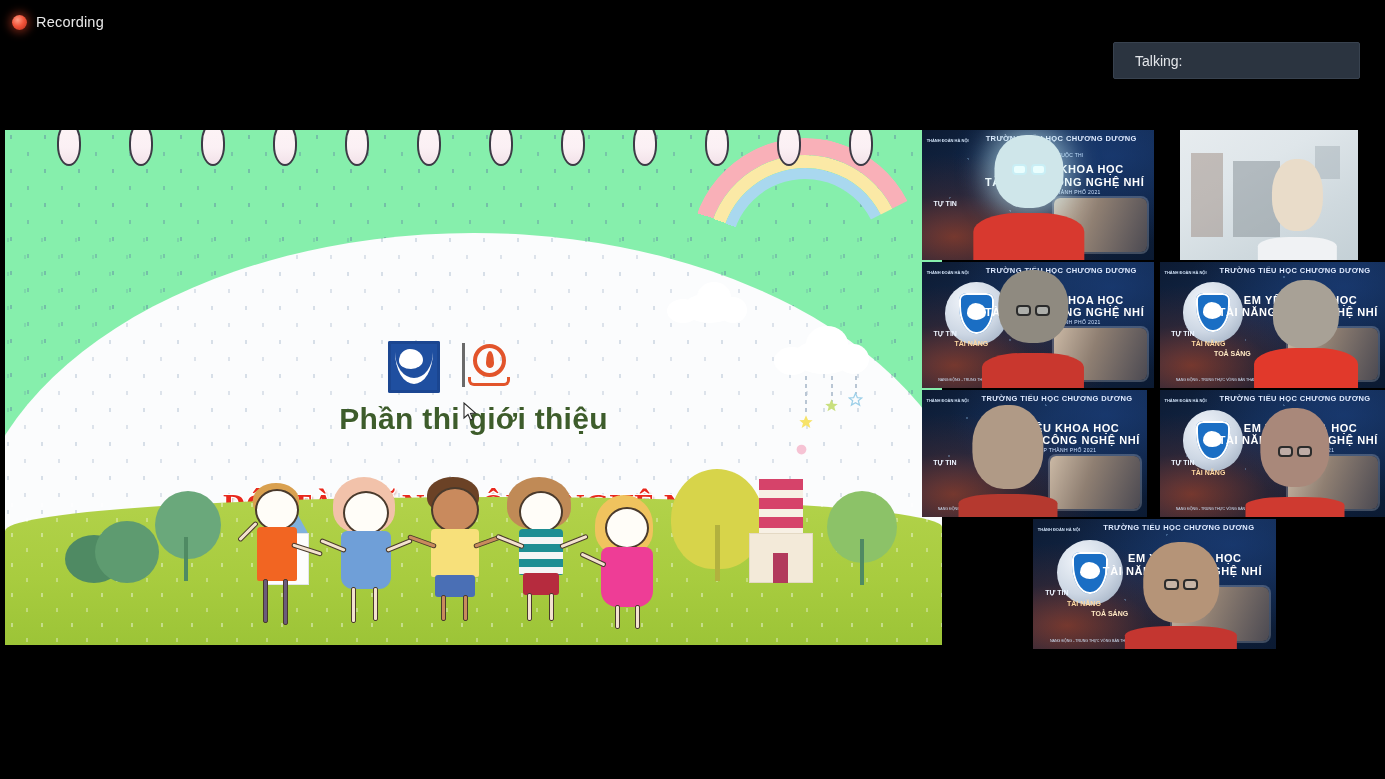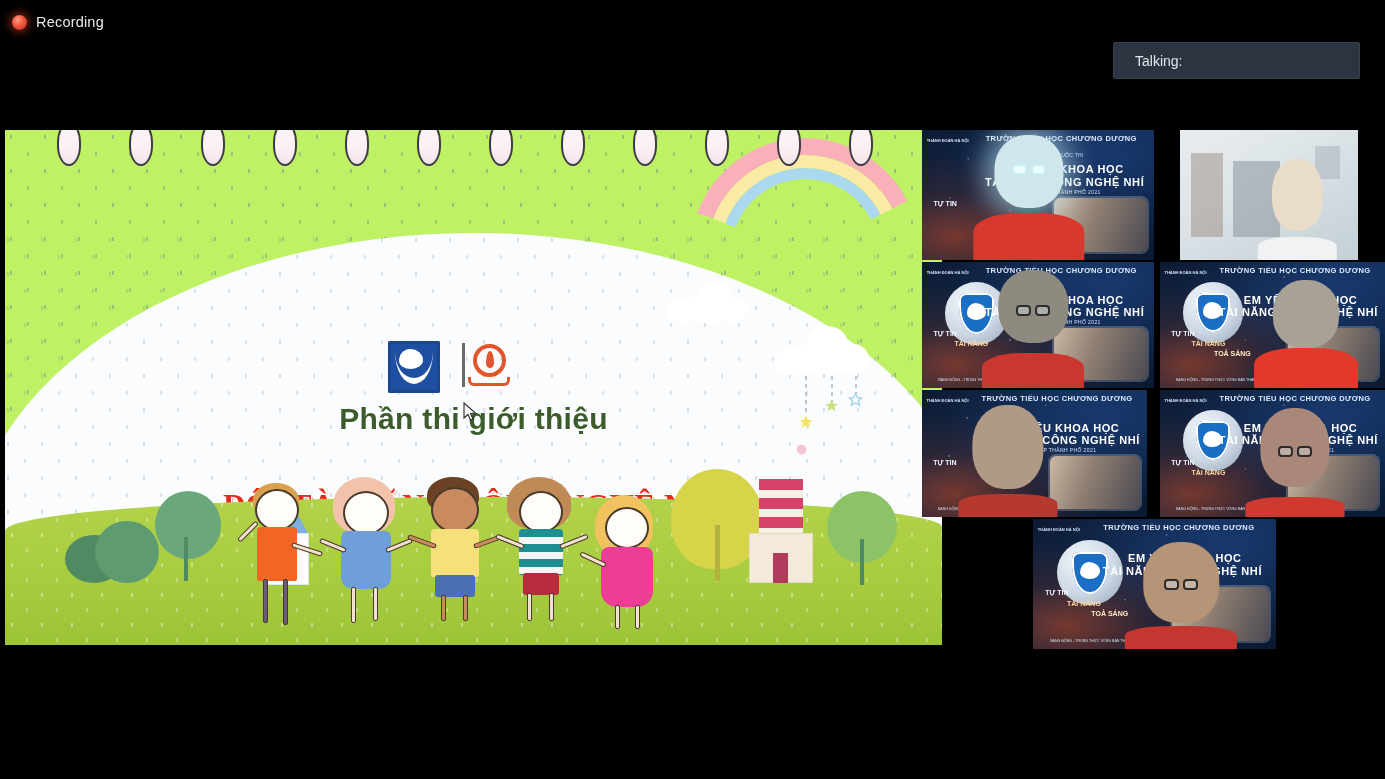--- a/index.html
+++ b/index.html
@@ -26,21 +26,21 @@
   #talking-box{
     position:absolute; left:1113px; top:42px; width:247px; height:37px;
     background:#2b3440; border:1px solid #38424f; border-radius:2px;
     display:flex; align-items:center; padding-left:21px;
   }
   #talking-label{ color:#e3e6ea; font-size:14px; }
 
   
   #slide{
     position:absolute; left:5px; top:130px; width:937px; height:515px;
-    overflow:hidden; background:#bef264;
+    overflow:hidden; background:#86efac;
   }
   
   .dots{
     position:absolute; inset:0;
     background-image:
       radial-gradient(ellipse 1.6px 3.4px at 6px 7px, rgba(90,120,160,.40) 60%, transparent 61%),
       radial-gradient(ellipse 1.6px 3.4px at 23px 24px, rgba(90,120,160,.34) 60%, transparent 61%);
     background-size:34px 34px, 34px 34px;
     pointer-events:none;
   }

